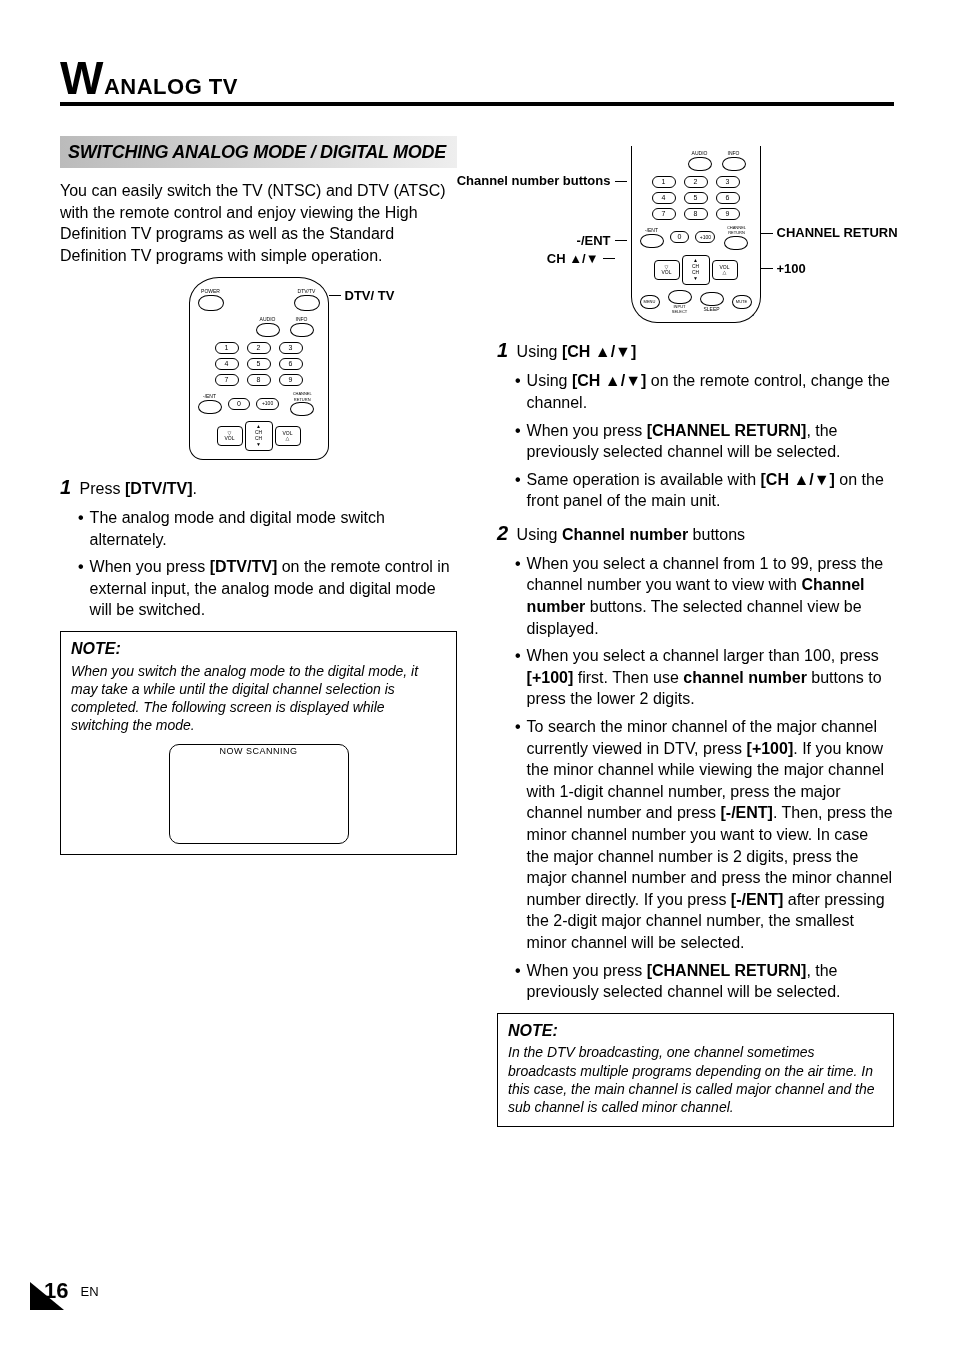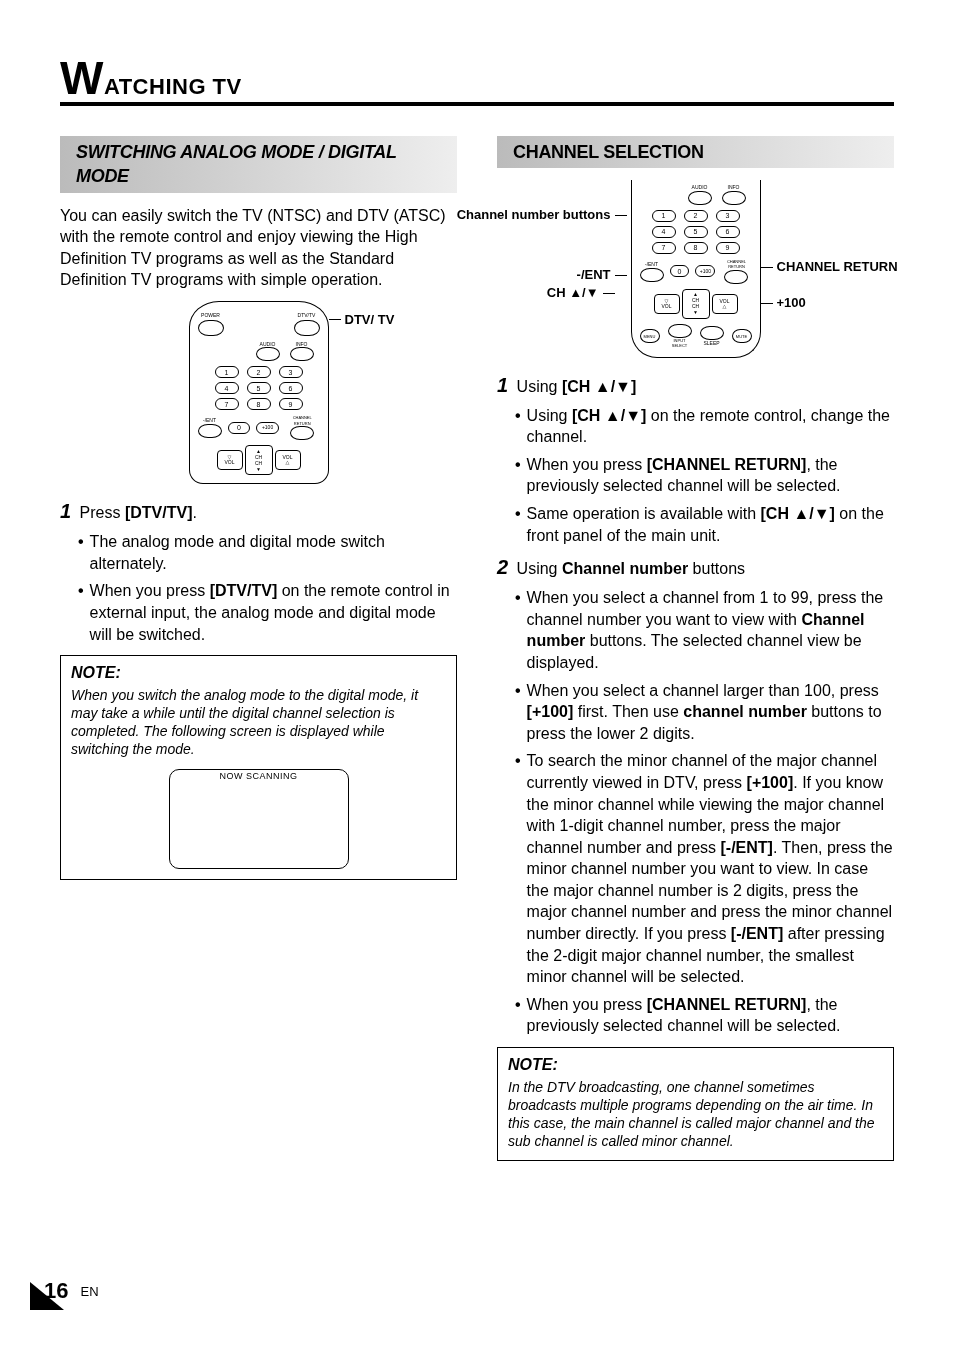--- a/index.html
+++ b/index.html
@@ -31,21 +31,21 @@
   }
   .col {
     width: 398px;
     font-size: 16px;
     line-height: 1.35;
   }
   .section-head {
     background: linear-gradient(to right, #bbb 0%, #eee 100%);
     font-weight: bold;
     font-size: 18px;
-    padding: 4px 16px;
+    padding: 4px 8px;
     margin-bottom: 12px;
     letter-spacing: -0.3px;
     font-style: italic;
   }
   .section-head.nonital { font-style: normal; }
   .para { margin-bottom: 9px; }
   .remote-fig {
     display: flex;
     justify-content: center;
     margin: 10px 0 14px 0;
@@ -116,21 +116,21 @@
     border-left: 34px solid #000;
     border-top: 28px solid transparent;
     z-index:-1;
   }
   b { font-weight:bold; }
 </style>
 </head>
 <body>
 
 <div class="chapter-title">
-  <span class="big">W</span><span>ATCHING TV</span>
+  <span class="big">W</span><span>ANALOG TV</span>
 </div>
 
 <div class="columns">
 
   <div class="col">
     <div class="section-head">SWITCHING ANALOG MODE / DIGITAL MODE</div>
     <p class="para">You can easily switch the TV (NTSC) and DTV (ATSC) with the remote control and enjoy viewing the High Definition TV programs as well as the Standard Definition TV programs with simple operation.</p>
 
     <div class="remote-fig">
       <div class="remote-box">
@@ -220,21 +220,20 @@
     <div class="note-box">
       <div class="note-title">NOTE:</div>
       <div class="note-body">When you switch the analog mode to the digital mode, it may take a while until the digital channel selection is completed. The following screen is displayed while switching the mode.</div>
       <div class="scan-box">
         <span>NOW SCANNING</span>
       </div>
     </div>
   </div>
 
   <div class="col">
-    <div class="section-head nonital">CHANNEL SELECTION</div>
 
     <div class="remote-fig">
       <div class="remote-box">
         <div class="callouts-left">
           <div class="callout" style="top:28px; right:4px; flex-direction:row-reverse;">
             <div class="line"></div>
             <span style="line-height:1.1; text-align:right;">
               <span>Channel number buttons</span>
             </span>
           </div>

